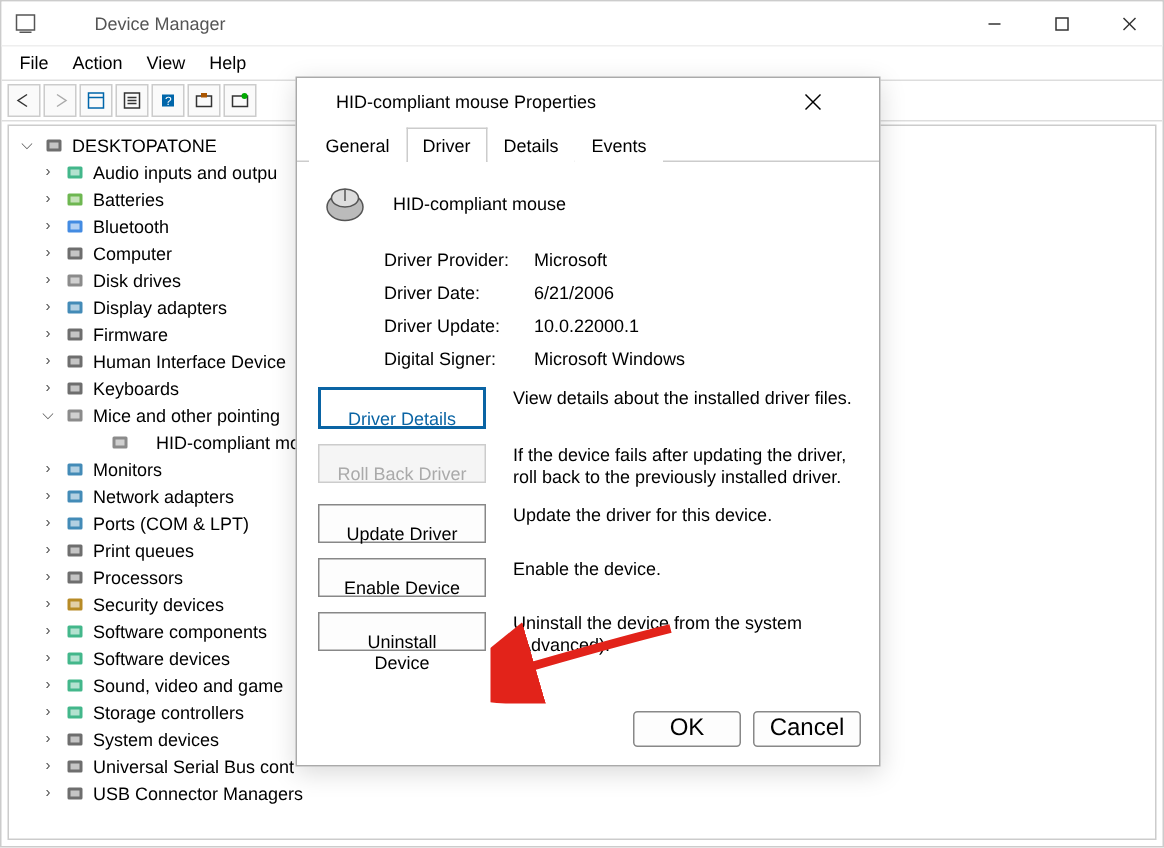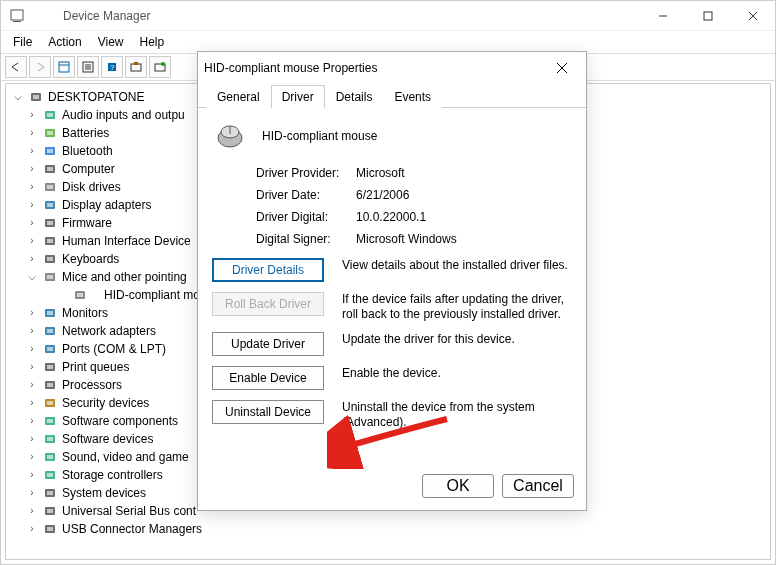--- a/index.html
+++ b/index.html
@@ -39,34 +39,34 @@
   .indent0{padding-left:4px;}.indent1{padding-left:18px;}.indent2{padding-left:36px;gap:12px;}
   .chev {width:12px;display:inline-flex;align-items:center;justify-content:center;color:#555;font-size:10px;}
   .ticon{width:16px;height:16px;margin:0 4px;display:inline-flex;align-items:center;justify-content:center;}
   .ticon svg{width:14px;height:14px;}
   
   .dialog {
     position:absolute; left:196px; top:50px; width:390px; height:460px;
     background:#fff; border:1px solid #aaa; box-shadow:0 4px 16px rgba(0,0,0,0.15);
     z-index:10;
   }
-  .dlg-title{height:32px;display:flex;align-items:center;padding:0 6px;}
+  .dlg-title{height:32px;display:flex;align-items:center;padding:0 26px;}
   .dlg-title span{flex:1;}
   .dlg-close{width:36px;height:28px;display:flex;align-items:center;justify-content:center;}
   .dlg-close svg{stroke:#000;stroke-width:1;}
   .tabs{display:flex;border-bottom:1px solid #ccc;padding-left:8px;position:relative;}
   .tab{padding:4px 10px;border:1px solid transparent;border-bottom:none;position:relative;bottom:-1px;background:#fff;}
   .tab.active{border-color:#ccc;background:#fff;z-index:1;}
   .dlg-body{padding:10px 14px;}
   .device-header{display:flex;align-items:center;margin:4px 0 16px;}
   .mouse-icon{width:36px;height:28px;margin-right:14px;}
   .info-row{display:flex;margin:4px 0 8px 44px;}
   .info-label{width:100px;}
   .action-row{display:flex;align-items:flex-start;margin:10px 0;}
-  .action-btn{width:112px;height:24px;border:1px solid #888;background:#fdfdfd;font-family:inherit;font-size:12px;padding:0;cursor:pointer;}
+  .action-btn{width:112px;height:24px;border:1px solid #888;background:#fdfdfd;font-family:inherit;font-size:12px;padding:12px;cursor:pointer;}
   .action-btn.primary{border:2px solid #0a64a4;color:#0a64a4;font-weight:400;background:#fff;}
   .action-btn:disabled{color:#aaa;border-color:#ccc;background:#f5f5f5;}
   .action-desc{margin-left:18px;flex:1;font-size:12px;line-height:15px;}
   .dlg-footer{position:absolute;bottom:12px;right:12px;display:flex;gap:8px;}
   .dlg-footer button{width:72px;height:24px;border:1px solid #888;border-radius:3px;background:#fdfdfd;font-family:inherit;font-size:16px;cursor:pointer;}
   
   .arrow-overlay{position:absolute;z-index:20;pointer-events:none;}
 </style>
 </head>
 <body>
@@ -436,21 +436,21 @@
     <div id="info-rows">
         <div class="info-row">
      <span class="info-label">Driver Provider:</span>
      <span>Microsoft</span>
    </div>
         <div class="info-row">
      <span class="info-label">Driver Date:</span>
      <span>6/21/2006</span>
    </div>
         <div class="info-row">
-     <span class="info-label">Driver Digital:</span>
+     <span class="info-label">Driver Update:</span>
      <span>10.0.22000.1</span>
    </div>
         <div class="info-row">
      <span class="info-label">Digital Signer:</span>
      <span>Microsoft Windows</span>
    </div>
       </div>
     <div id="action-rows" style="margin-top:12px;">
         <div class="action-row">
     <button class="action-btn primary">Driver Details</button>

